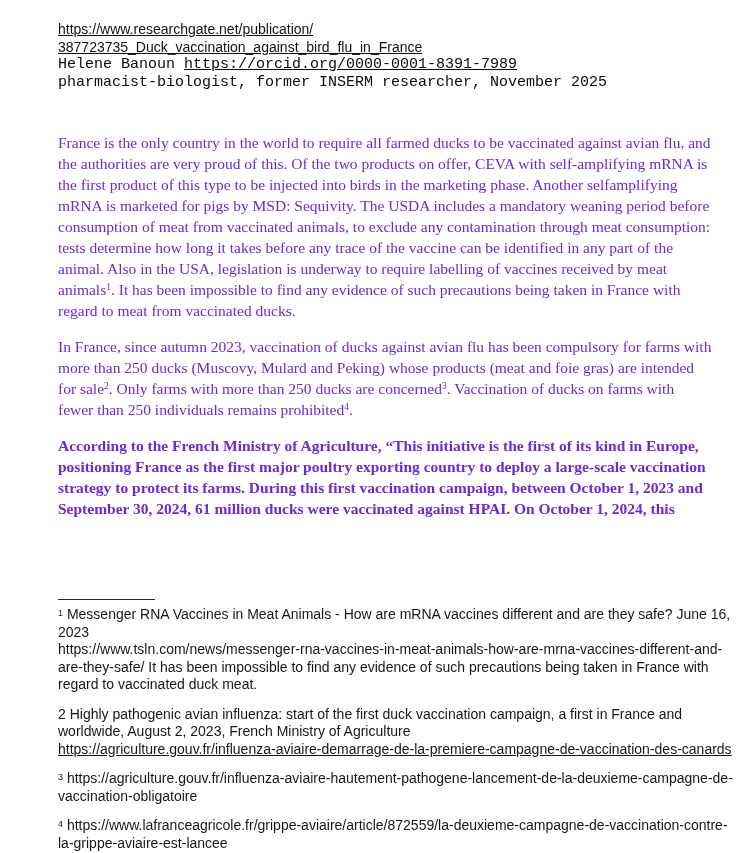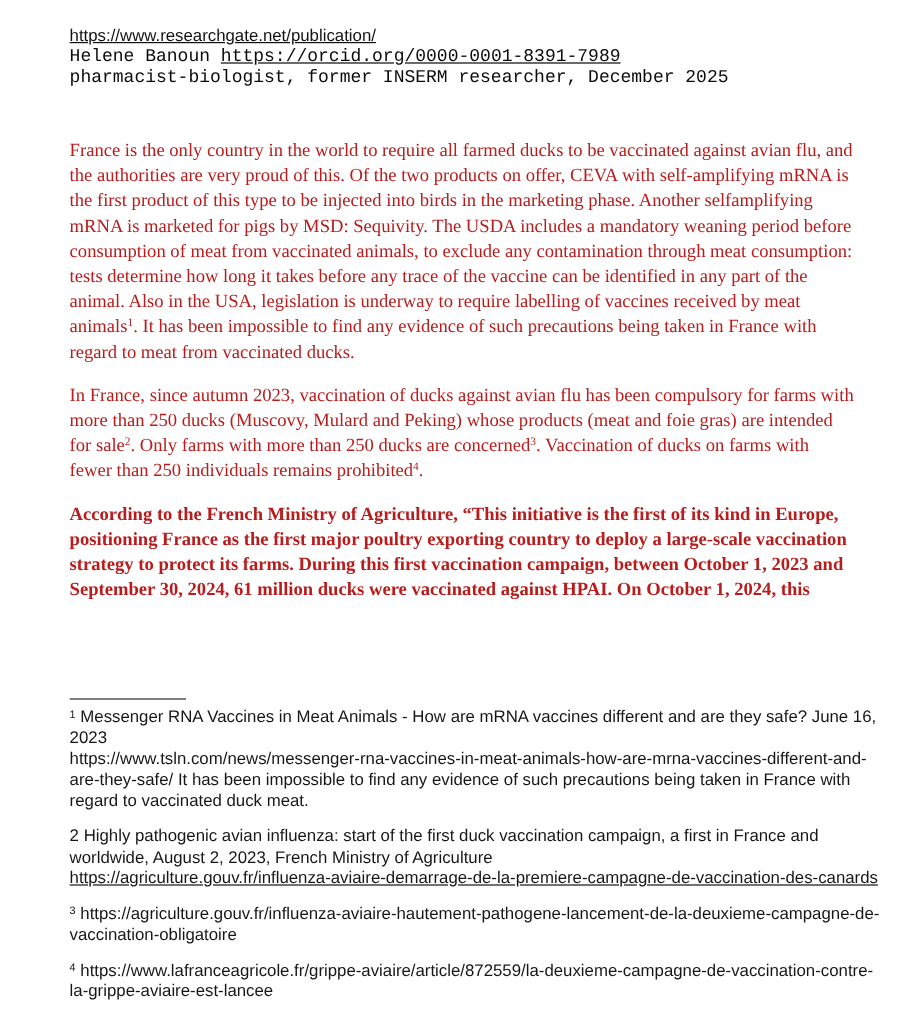--- a/index.html
+++ b/index.html
@@ -32,21 +32,21 @@
     cursor: pointer;
   }
   .orcid-pad { padding-right: 6px; }
   
   .article {
     margin-top: 41px;
     width: 655px;
     font-family: "Liberation Serif", "DejaVu Serif", serif;
     font-size: 15.5px;
     line-height: 21px;
-    color: #b91c1c;
+    color: #6d28d9;
     text-align: left;
   }
   .article p { margin: 0 0 15px 0; }
   .article p:last-child { margin-bottom: 0; font-weight: bold; }
   .article sup.fn-ref {
     font-size: 9.5px;
     line-height: 0;
     position: relative;
     top: -5px;
     vertical-align: baseline;
@@ -78,24 +78,27 @@
 </style>
 </head>
 <body>
 
 <div class="page">
 
   <div class="header">
     <div class="sans-line">
       <span class="link">https://www.researchgate.net/publication/</span>
     </div>
+    <div class="sans-line">
+      <span class="link">387723735_Duck_vaccination_against_bird_flu_in_France</span>
+    </div>
     <div class="serif-line">
       <span>Helene Banoun </span><span class="link orcid-pad">https://orcid.org/0000-0001-8391-7989</span>
     </div>
-    <div class="serif-line">pharmacist-biologist, former INSERM researcher, December 2025</div>
+    <div class="serif-line">pharmacist-biologist, former INSERM researcher, November 2025</div>
   </div>
 
   <div class="article" id="paragraphs">
       <p><span>France is the only country in the world to require all farmed ducks to be vaccinated against avian flu, and the authorities are very proud of this. Of the two products on offer, CEVA with self-amplifying mRNA is the first product of this type to be injected into birds in the marketing phase. Another selfamplifying mRNA is marketed for pigs by MSD: Sequivity. The USDA includes a mandatory weaning period before consumption of meat from vaccinated animals, to exclude any contamination through meat consumption: tests determine how long it takes before any trace of the vaccine can be identified in any part of the animal. Also in the USA, legislation is underway to require labelling of vaccines received by meat animals</span><sup class="fn-ref">1</sup><span>. It has been impossible to find any evidence of such precautions being taken in France with regard to meat from vaccinated ducks.</span></p>
       <p><span>In France, since autumn 2023, vaccination of ducks against avian flu has been compulsory for farms with more than 250 ducks (Muscovy, Mulard and Peking) whose products (meat and foie gras) are intended for sale</span><sup class="fn-ref">2</sup><span>. Only farms with more than 250 ducks are concerned</span><sup class="fn-ref">3</sup><span>. Vaccination of ducks on farms with fewer than 250 individuals remains prohibited</span><sup class="fn-ref">4</sup><span>.</span></p>
       <p><span>According to the French Ministry of Agriculture, “This initiative is the first of its kind in Europe, positioning France as the first major poultry exporting country to deploy a large-scale vaccination strategy to protect its farms. During this first vaccination campaign, between October 1, 2023 and September 30, 2024, 61 million ducks were vaccinated against HPAI. On October 1, 2024, this</span></p>
     </div>
 
   <div class="footnotes">
     <div class="fn-rule"></div>

